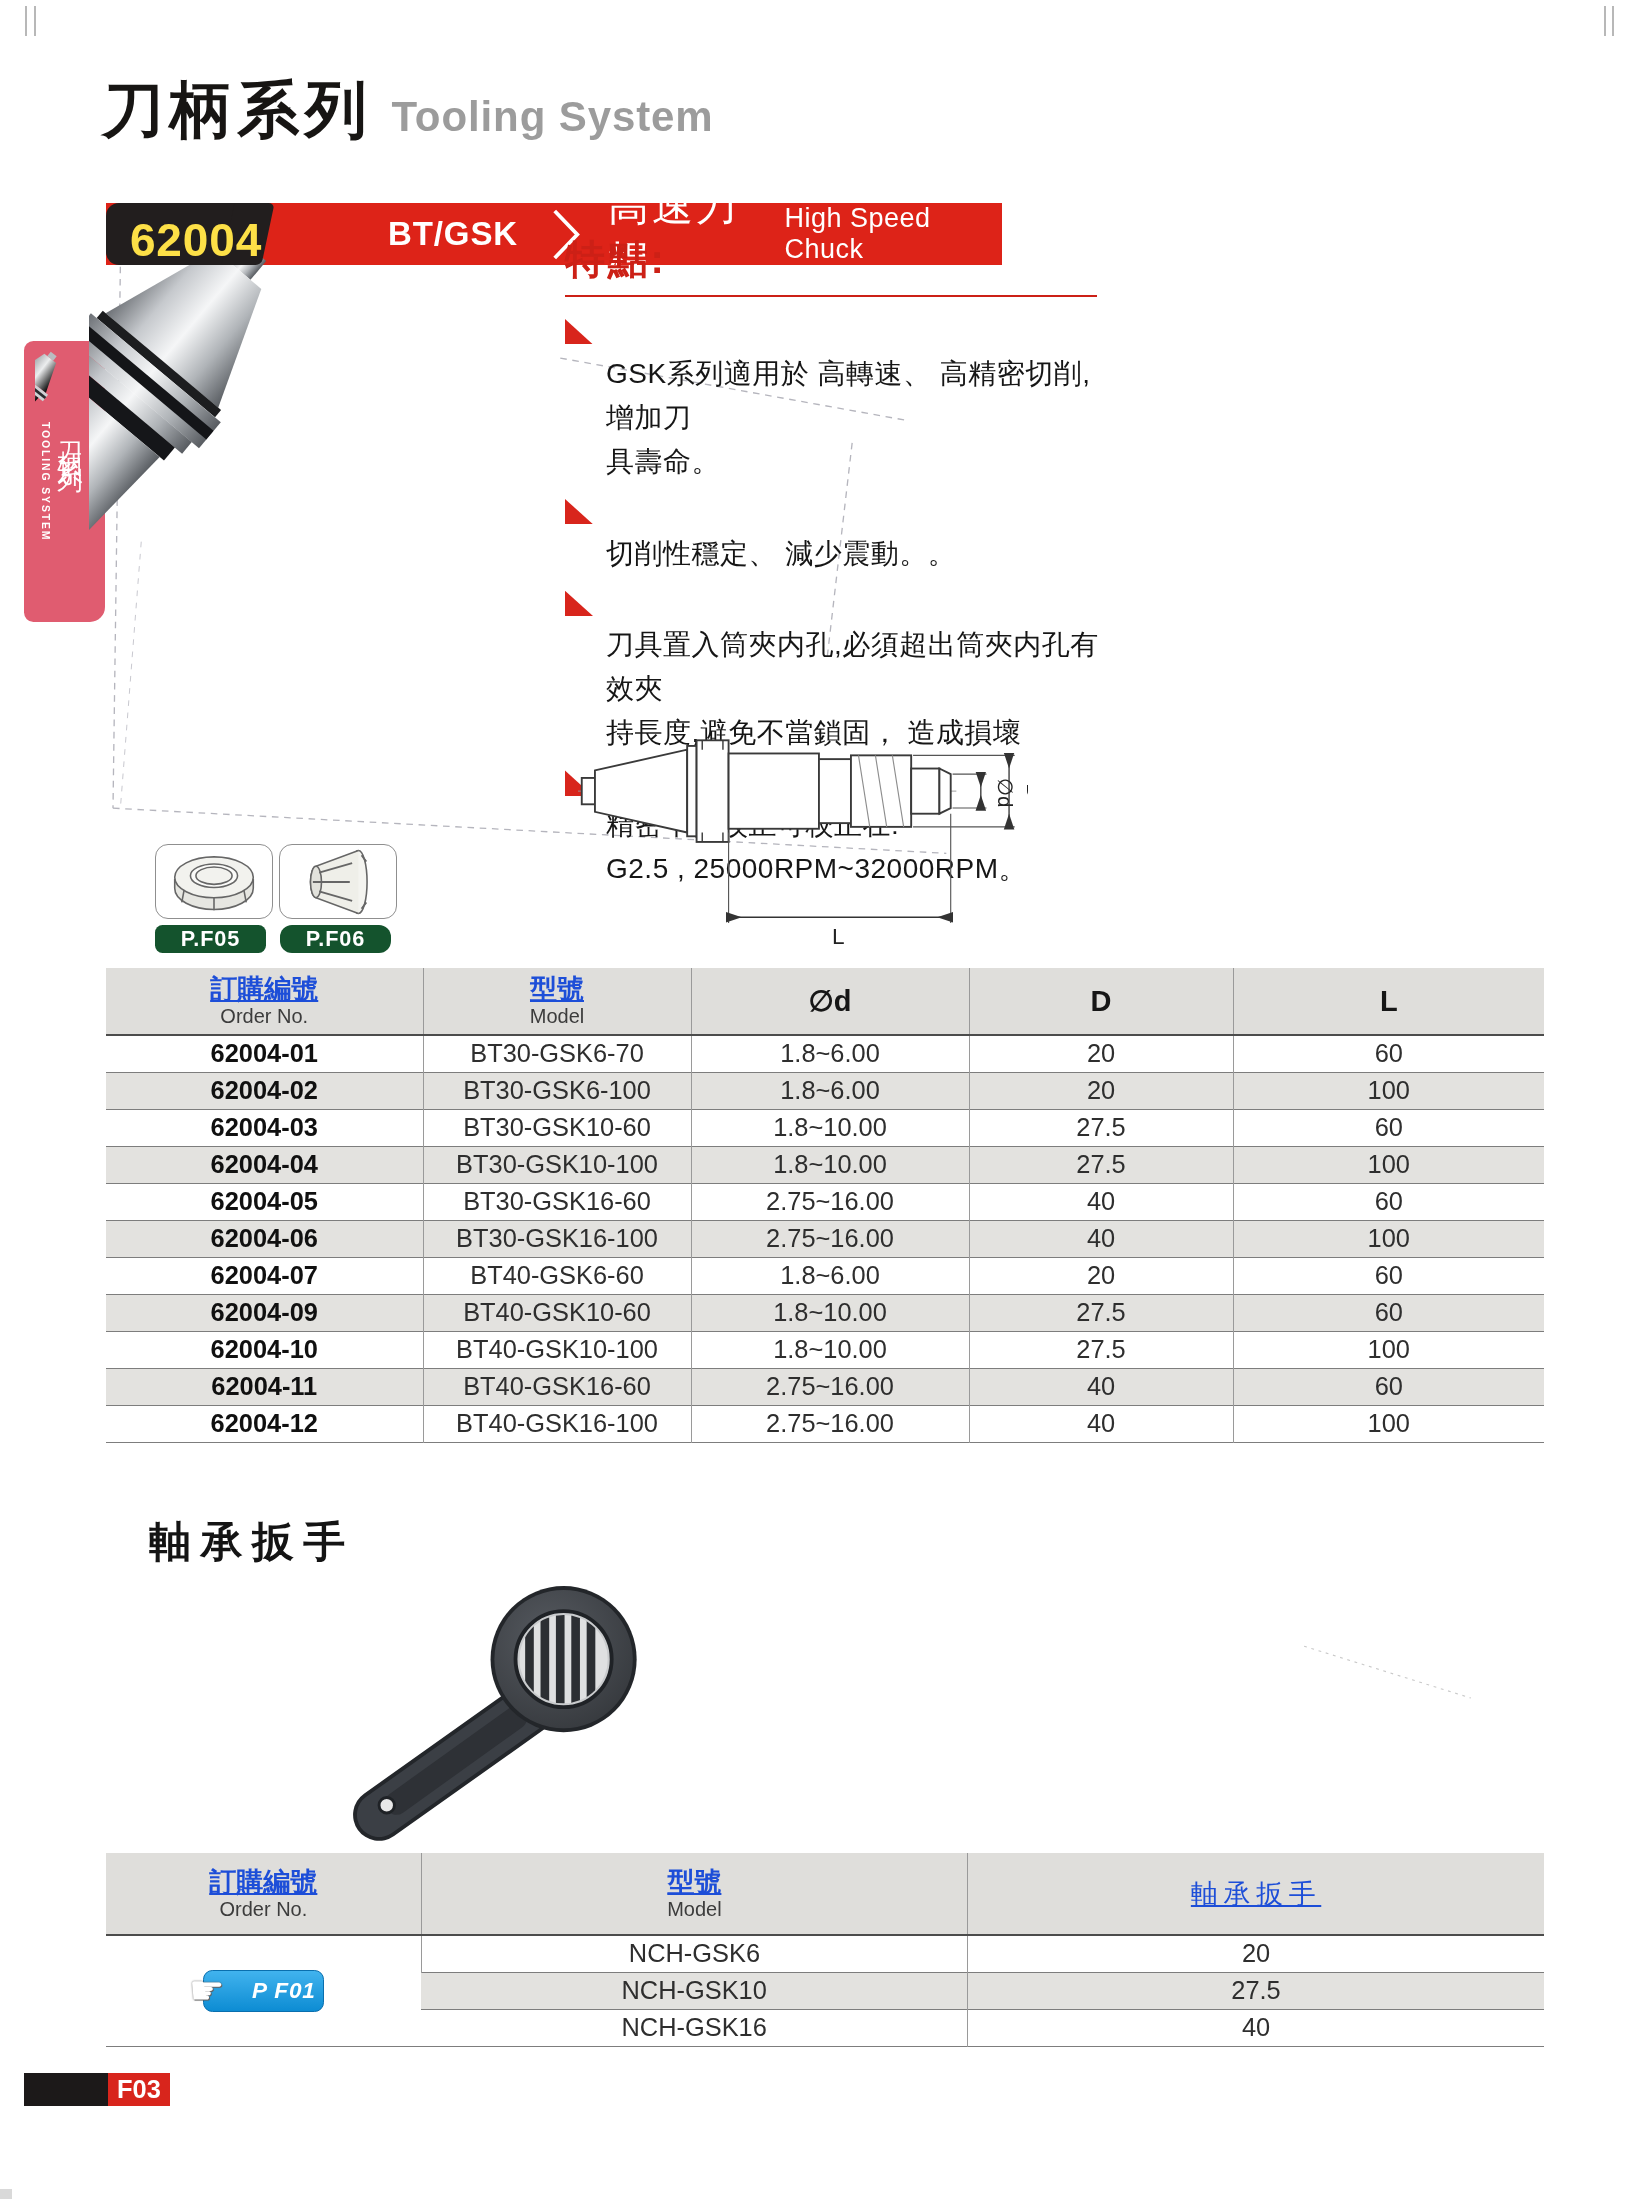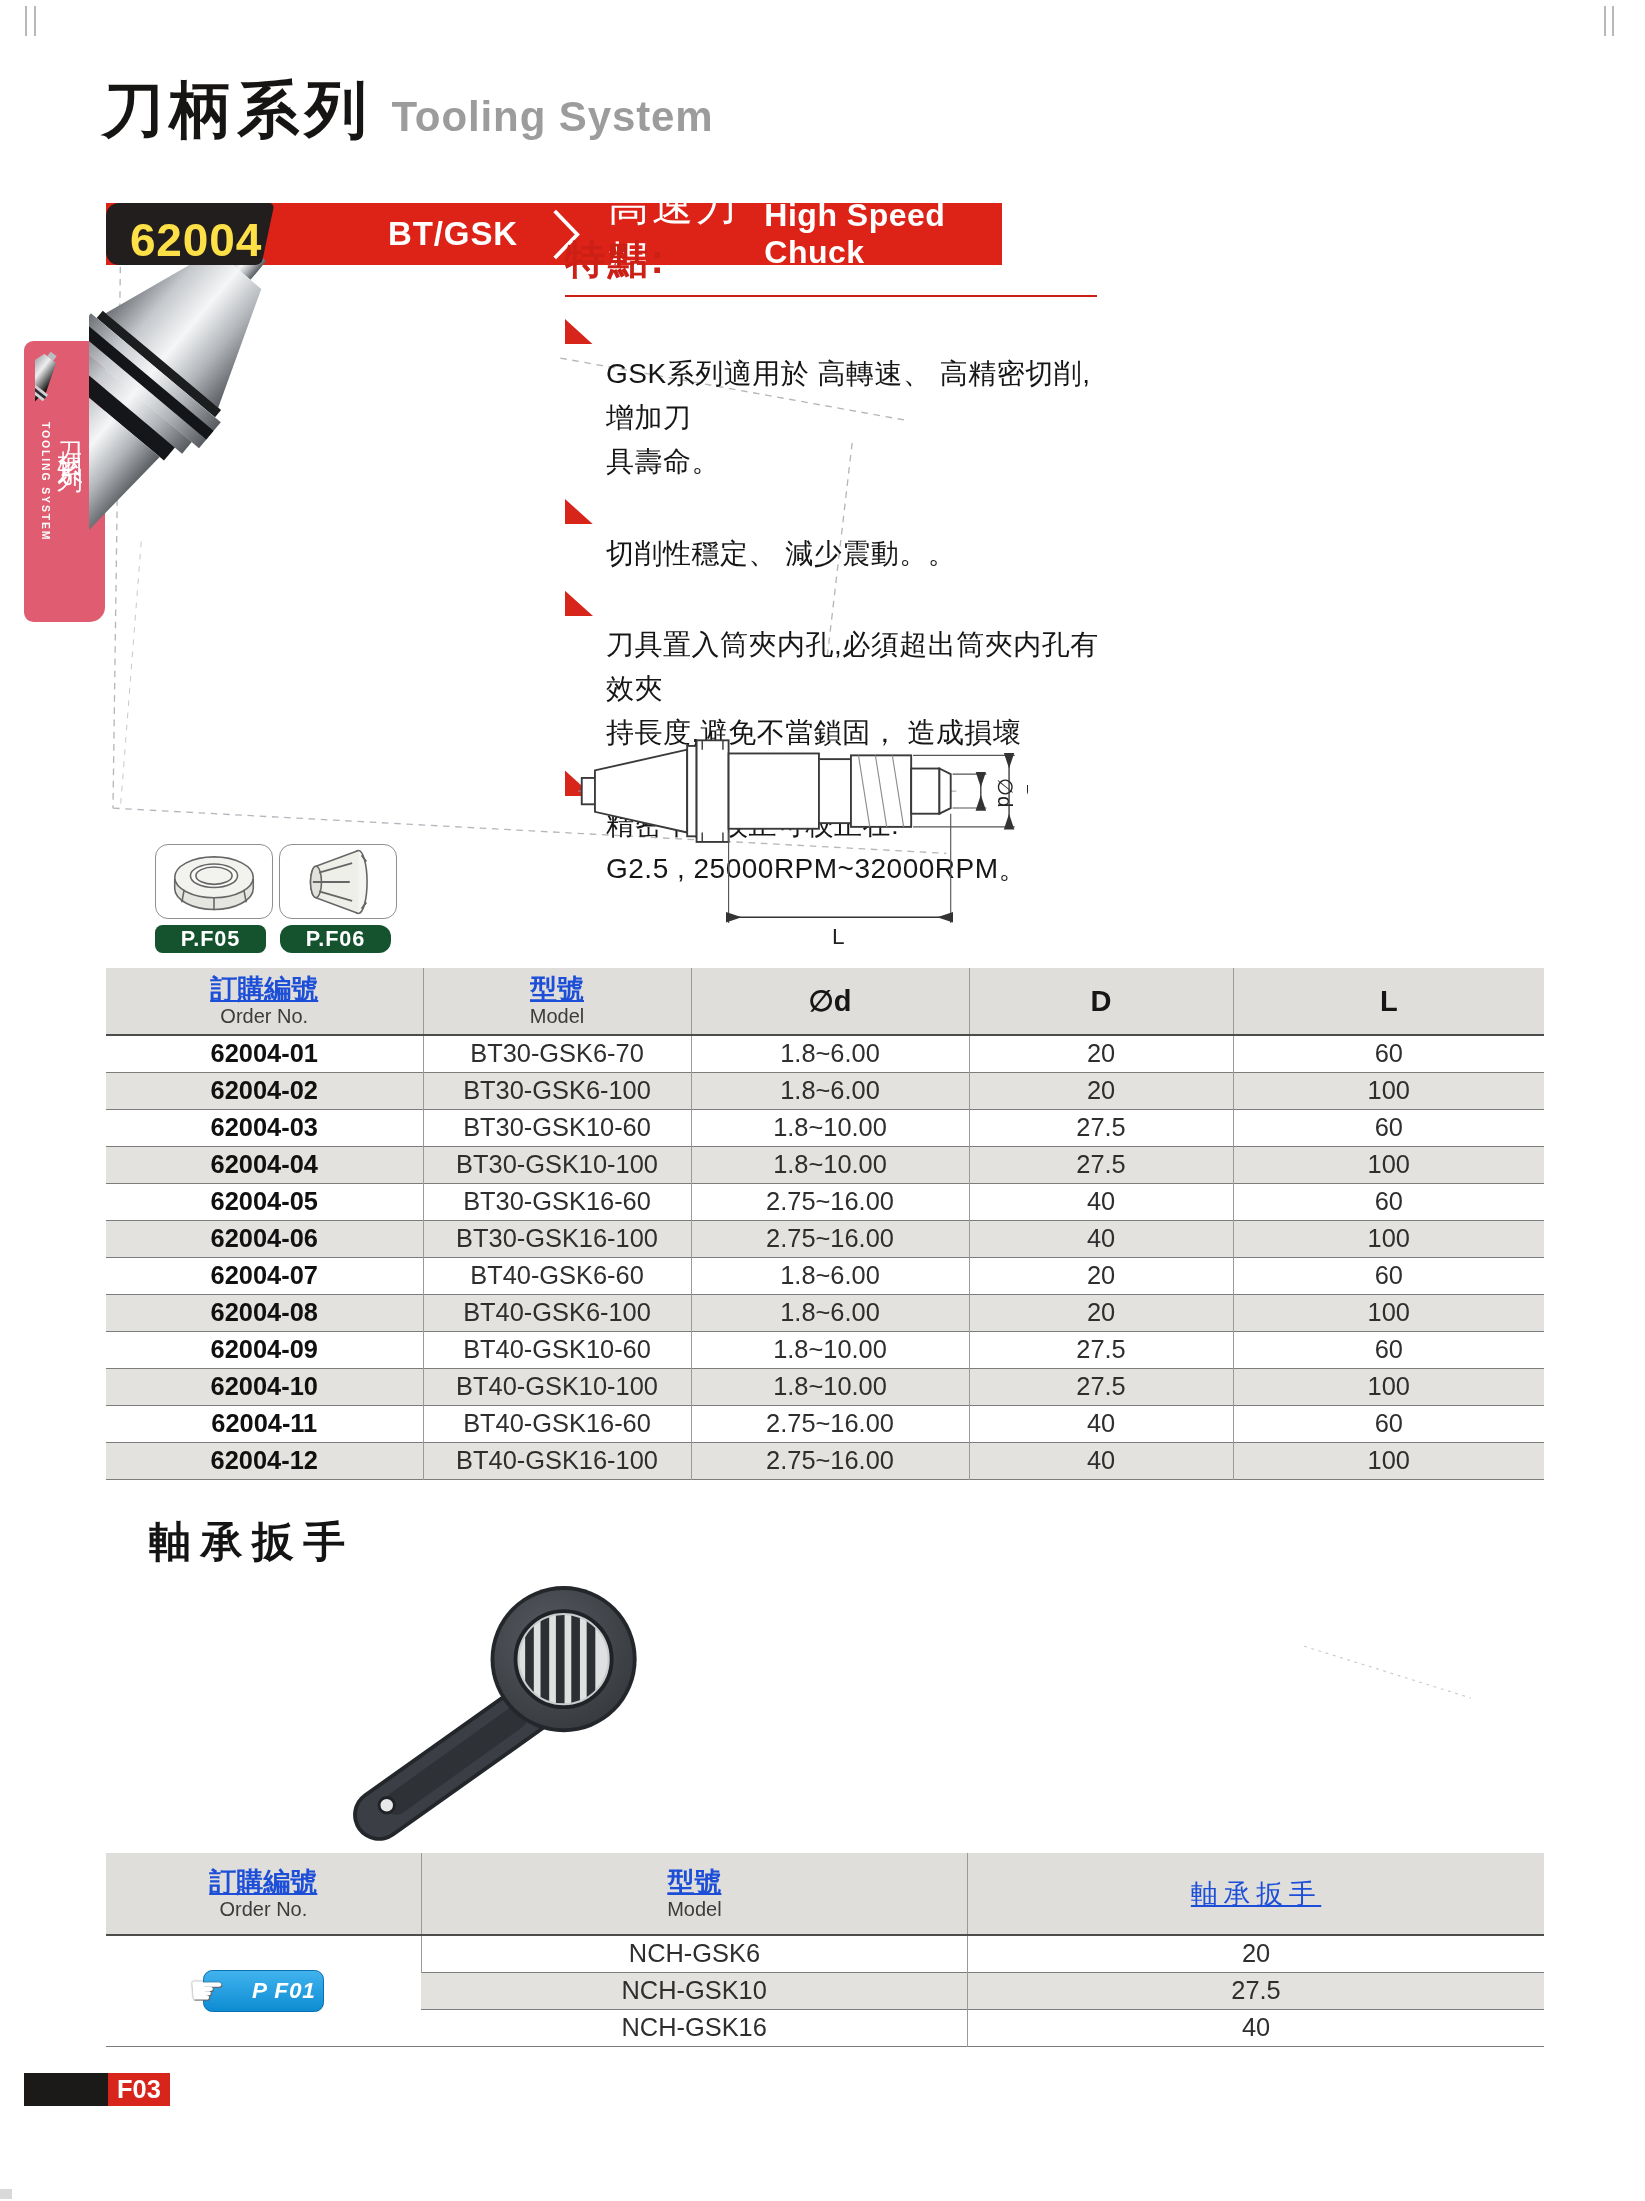--- a/index.html
+++ b/index.html
@@ -20,21 +20,21 @@
   .title-en { font-size:42px; font-weight:bold; color:#9c9c9c; margin-left:19px; letter-spacing:0.9px; }
 
   
   .banner { position:absolute; left:106px; top:203px; width:896px; height:62px; background:#dd2318; display:flex; align-items:center; }
   .code-chip { position:absolute; left:0; top:0; bottom:0; width:143px; background:#221e1e; border-radius:13px 0 0 13px; z-index:2; }
   .code-chip::after { content:''; position:absolute; right:-19px; top:0; height:100%; width:40px; background:#221e1e; transform:skewX(-12deg); border-radius:0 5.6px 5.6px 0; }
   .code-text { position:absolute; left:5.6px; top:6px; width:169px; height:62px; display:flex; align-items:center; justify-content:center; color:#fde047; font-size:46px; font-weight:bold; z-index:3; letter-spacing:0.9px; }
   .banner-series { margin-left:282px; color:#fff; font-size:33px; font-weight:bold; letter-spacing:0.9px; z-index:4; }
   .banner-chev { margin:0 26px 0 32px; display:flex; align-items:center; }
   .banner-zh { color:#fff; font-size:41px; letter-spacing:2.8px; }
-  .banner-en { color:#fff; font-size:32px; font-weight:bold; margin-left:13px; letter-spacing:0.5px; }
+  .banner-en { color:#fff; font-size:27px; font-weight:normal; margin-left:13px; letter-spacing:0.5px; }
 
   
   .side-tab { position:absolute; left:23.5px; top:341px; width:81px; height:281px; background:#e05c70; border-radius:9.4px 15px 15px 9.4px; display:flex; flex-direction:column; align-items:center; padding-top:9.4px; }
   .side-tab .tab-text { display:flex; flex-direction:row; align-items:flex-start; margin-top:5.6px; gap:2.8px; }
   .tab-en { writing-mode:vertical-rl; font-size:10.4px; color:#ffffff; letter-spacing:1.9px; font-weight:bold; }
   .tab-zh { writing-mode:vertical-rl; font-size:25.4px; color:#ffffff; letter-spacing:8.5px; }
 
   
   .photo-wrap { position:absolute; left:89px; top:215px; width:490px; height:405px; }
 
@@ -334,27 +334,20 @@
           <td>100</td>
         </tr>
       <tr>
           <td>62004-07</td>
           <td>BT40-GSK6-60</td>
           <td>1.8~6.00</td>
           <td>20</td>
           <td>60</td>
         </tr>
       <tr>
-          <td>62004-08</td>
-          <td>BT40-GSK6-100</td>
-          <td>1.8~6.00</td>
-          <td>20</td>
-          <td>100</td>
-        </tr>
-      <tr>
           <td>62004-09</td>
           <td>BT40-GSK10-60</td>
           <td>1.8~10.00</td>
           <td>27.5</td>
           <td>60</td>
         </tr>
       <tr>
           <td>62004-10</td>
           <td>BT40-GSK10-100</td>
           <td>1.8~10.00</td>

